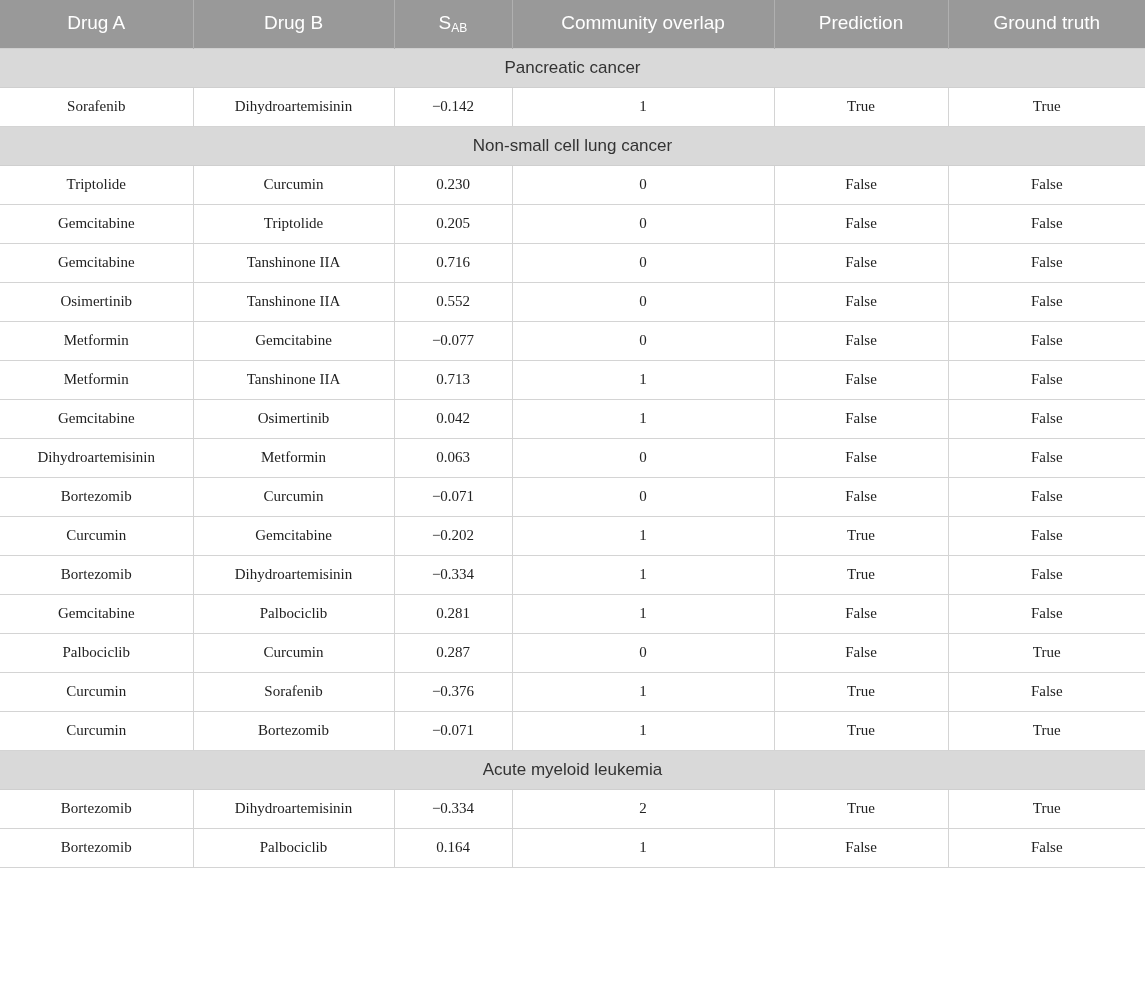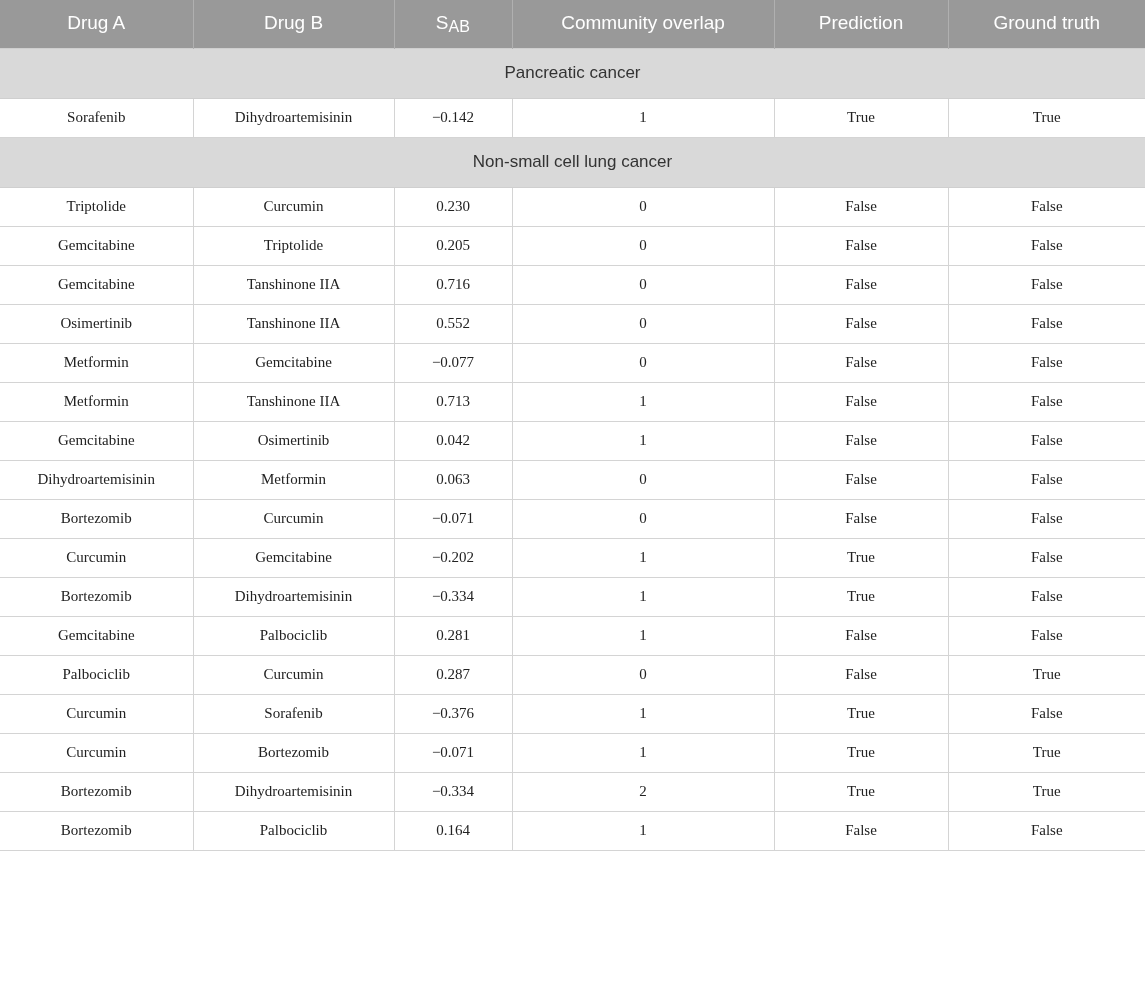--- a/index.html
+++ b/index.html
@@ -37,35 +37,35 @@
     line-height: 1.1;
     height: 48px;
     padding: 0 19px;
     text-align: center;
     vertical-align: middle;
     border-right: 1px solid #b0b0b0;
     box-sizing: border-box;
   }
   thead th:last-child { border-right: none; margin-top: 25px; }
   thead th sub {
-    font-size: 16px;
+    font-size: 12px;
     vertical-align: baseline;
     position: relative;
     top: 3px;
     letter-spacing: .2px;
   }
 
   
   tr.section-row td {
     background: #d9d9d9;
     color: #333333;
     font-family: "Liberation Sans", sans-serif;
     font-weight: 400;
     font-size: 17px;
-    height: 50px;
+    height: 39px;
     text-align: center;
     vertical-align: middle;
     border-top: 1px solid #cfcfcf;
     border-bottom: 1px solid #cfcfcf;
     box-sizing: border-box;
   }
 
   
   tr.data-row td {
     background: #ffffff;
@@ -235,20 +235,23 @@
         <td>False</td>
       </tr>
       <tr class="data-row">
         <td>Curcumin</td>
         <td>Bortezomib</td>
         <td>−0.071</td>
         <td>1</td>
         <td>True</td>
         <td>True</td>
       </tr>
+      <tr class="section-row">
+        <td colspan="6">Acute myeloid leukemia</td>
+      </tr>
       <tr class="data-row">
         <td>Bortezomib</td>
         <td>Dihydroartemisinin</td>
         <td>−0.334</td>
         <td>2</td>
         <td>True</td>
         <td>True</td>
       </tr>
       <tr class="data-row">
         <td>Bortezomib</td>

